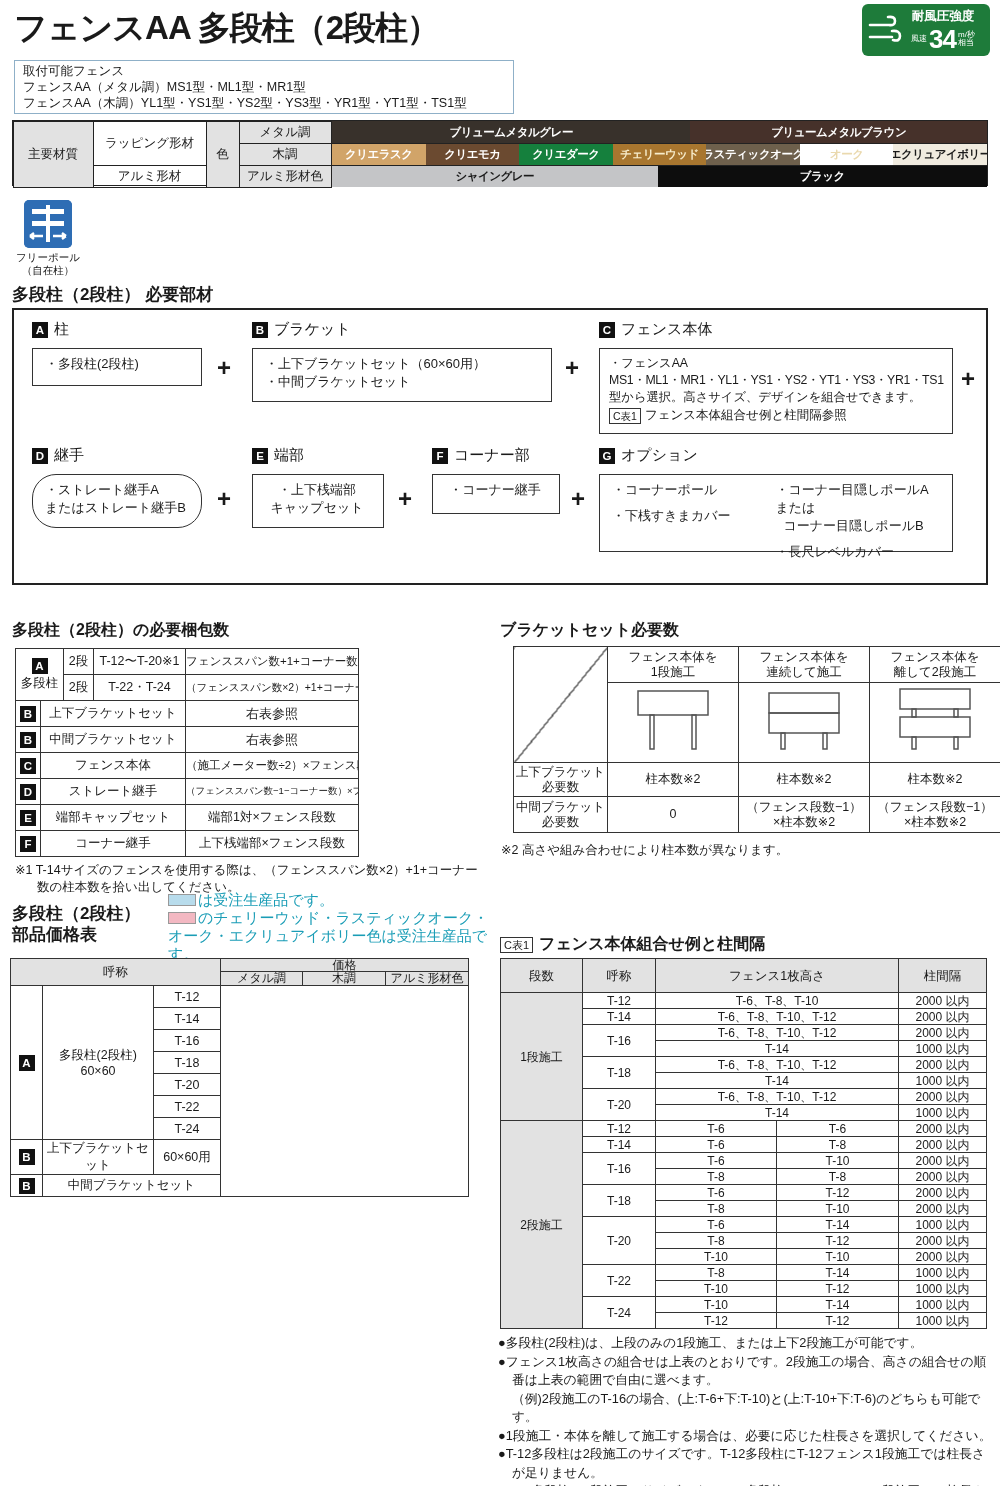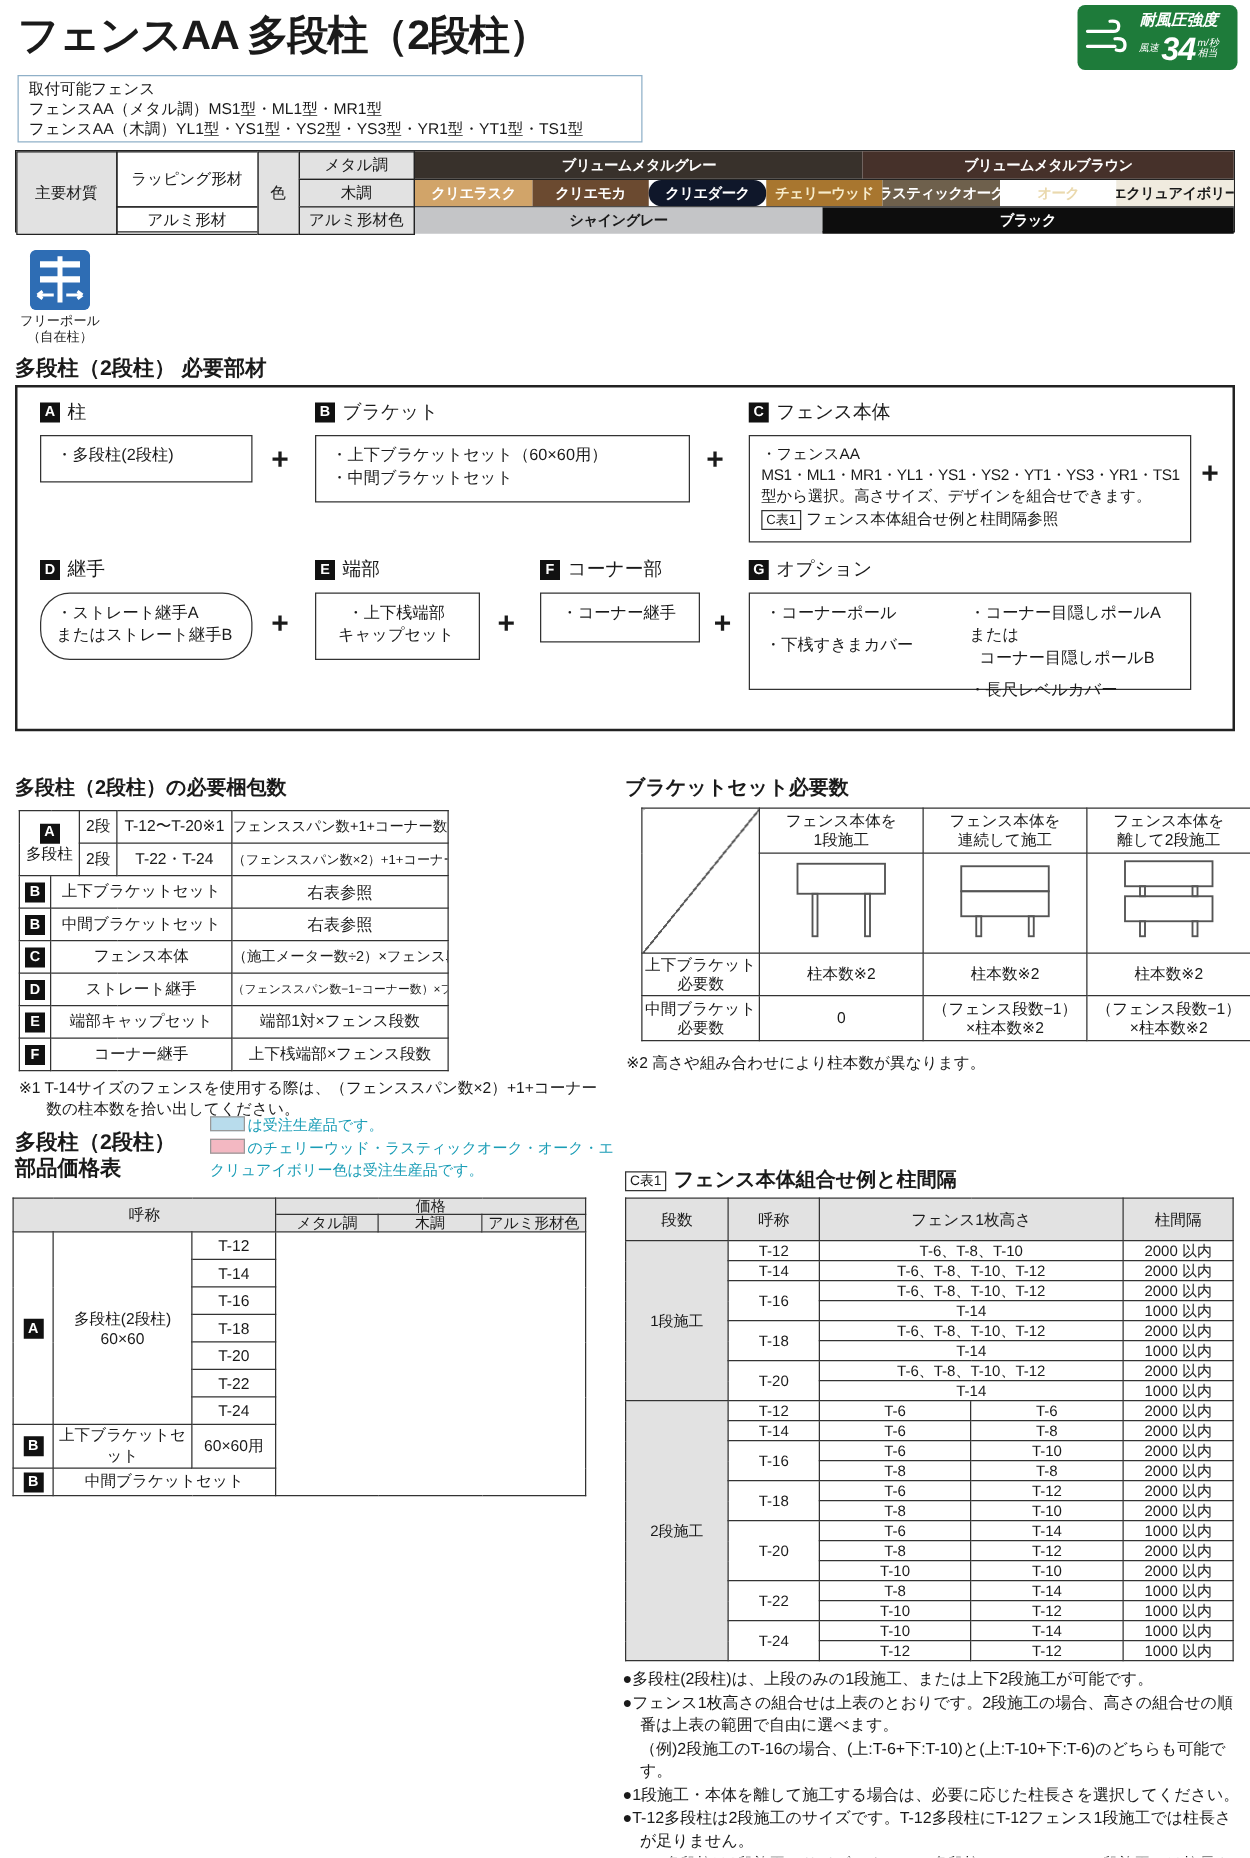--- a/index.html
+++ b/index.html
@@ -3,21 +3,21 @@
 <meta charset="utf-8">
 <style>
   * { margin:0; padding:0; box-sizing:border-box; }
   body { background:#fff; font-family:"Liberation Sans","DejaVu Sans",sans-serif; color:#1a1a1a; }
   .page { position:relative; width:1000px; height:1486px; background:#fff; overflow:hidden; }
 
   
   .page-title { position:absolute; left:14px; top:6px; font-size:33px; font-weight:bold; letter-spacing:-1px; }
   .wind-badge { position:absolute; left:862px; top:4px; width:128px; height:52px; border-radius:6px;
                 display:flex; align-items:center; padding:4px 6px; color:#fff; }
-  .wind-badge .wtxt { flex:1; text-align:center;font-style:italic; }
+  .wind-badge .wtxt { flex:1; text-align:center; }
   .wb-title { font-size:12.5px; font-weight:bold; white-space:nowrap; }
   .wb-row { display:flex; align-items:center; justify-content:center; line-height:1; margin-top:1px; }
   .wb-prefix { font-size:8px; margin-right:2px; }
   .wb-value { font-size:26px; font-weight:bold; letter-spacing:-1px; }
   .wb-unit { display:flex; flex-direction:column; font-size:8px; margin-left:2px; text-align:left; }
 
   .compat-box { position:absolute; left:14px; top:60px; width:500px; height:54px; border:1px solid #8fb0c8;
                 padding:2px 8px; font-size:12.5px; line-height:16px; }
 
   
@@ -67,21 +67,21 @@
 
   
   .bracket-table { position:absolute; left:501px; top:646px; width:487px; font-size:12.5px;margin-left:12px; }
   .bracket-table td { line-height:15px; }
   .bt-label { height:36px; }
   .bt-diag { background:linear-gradient(to bottom right, transparent 49.5%, #555 49.5%, #555 50.5%, transparent 50.5%); }
   .bt-fig { height:80px; }
   .bracket-note { position:absolute; left:501px; top:842px; font-size:12.5px; }
 
   
-  .price-legend { position:absolute; left:168px; top:891px; width:330px; font-size:12px; line-height:18px;
+  .price-legend { position:absolute; left:168px; top:891px; width:330px; font-size:15px; line-height:18px;
                   color:#1a9db6; }
   .legend-swatch { display:inline-block; width:28px; height:12px; border:1px solid #999; vertical-align:-1px;
                    margin-right:2px; }
   .price-title { position:absolute; left:12px; top:903px; font-size:17px; font-weight:bold; line-height:21px; }
   .price-table { position:absolute; left:10px; top:958px; width:458px; font-size:12.5px; }
   .price-table td { height:22px; }
   .pr-head { background:#e2e2e2; }
   .pr-head-top { height:13px !important; font-size:12px; line-height:12px; }
   .pr-head-sub { height:14px !important; font-size:12px; line-height:13px; }
   .pr-empty { background:#fff; }
@@ -141,21 +141,21 @@
     <div class="cell mat-gray" style="grid-column:4;grid-row:2;">木調</div>
     <div class="cell mat-gray" style="grid-column:4;grid-row:3;">アルミ形材色</div>
     <div style="grid-column:5;grid-row:1/4;display:flex;flex-direction:column;border-left:1px solid #222;">
       <div class="swatch-row" style="height:22px;">
           <div class="swatch" style="flex-grow: 360; flex-basis: 0px; background: rgb(56, 49, 43); color: rgb(255, 255, 255);">ブリュームメタルグレー</div>
           <div class="swatch" style="flex-grow: 298; flex-basis: 0px; background: rgb(70, 49, 42); color: rgb(255, 255, 255);">ブリュームメタルブラウン</div>
         </div>
       <div class="swatch-row" style="height:22px;">
           <div class="swatch" style="flex-grow: 94; flex-basis: 0px; background: rgb(209, 164, 105); color: rgb(255, 255, 255);">クリエラスク</div>
           <div class="swatch" style="flex-grow: 94; flex-basis: 0px; background: rgb(107, 74, 48); color: rgb(255, 255, 255);">クリエモカ</div>
-          <div class="swatch" style="flex-grow: 94; flex-basis: 0px; background: #0f172a; color: rgb(255, 255, 255); border-radius: 10px;">クリエダーク</div>
+          <div class="swatch" style="flex-grow: 94; flex-basis: 0px; background: #15803d; color: rgb(255, 255, 255);">クリエダーク</div>
           <div class="swatch" style="flex-grow: 94; flex-basis: 0px; background: rgb(168, 118, 47); color: rgb(247, 236, 203);">チェリーウッド</div>
           <div class="swatch" style="flex-grow: 94; flex-basis: 0px; background: rgb(110, 96, 76); color: rgb(255, 255, 255);">ラスティックオーク</div>
           <div class="swatch" style="flex-grow: 94; flex-basis: 0px; color: rgb(234, 217, 174);">オーク</div>
           <div class="swatch" style="flex-grow: 94; flex-basis: 0px; background: rgb(240, 235, 223); color: rgb(26, 26, 26);">エクリュアイボリー</div>
         </div>
       <div class="swatch-row" style="height:22px;">
           <div class="swatch" style="flex-grow: 327; flex-basis: 0px; background: rgb(196, 197, 199); color: rgb(26, 26, 26);">シャイングレー</div>
           <div class="swatch" style="flex-grow: 331; flex-basis: 0px; background: rgb(13, 13, 13); color: rgb(255, 255, 255);">ブラック</div>
         </div>
     </div>

